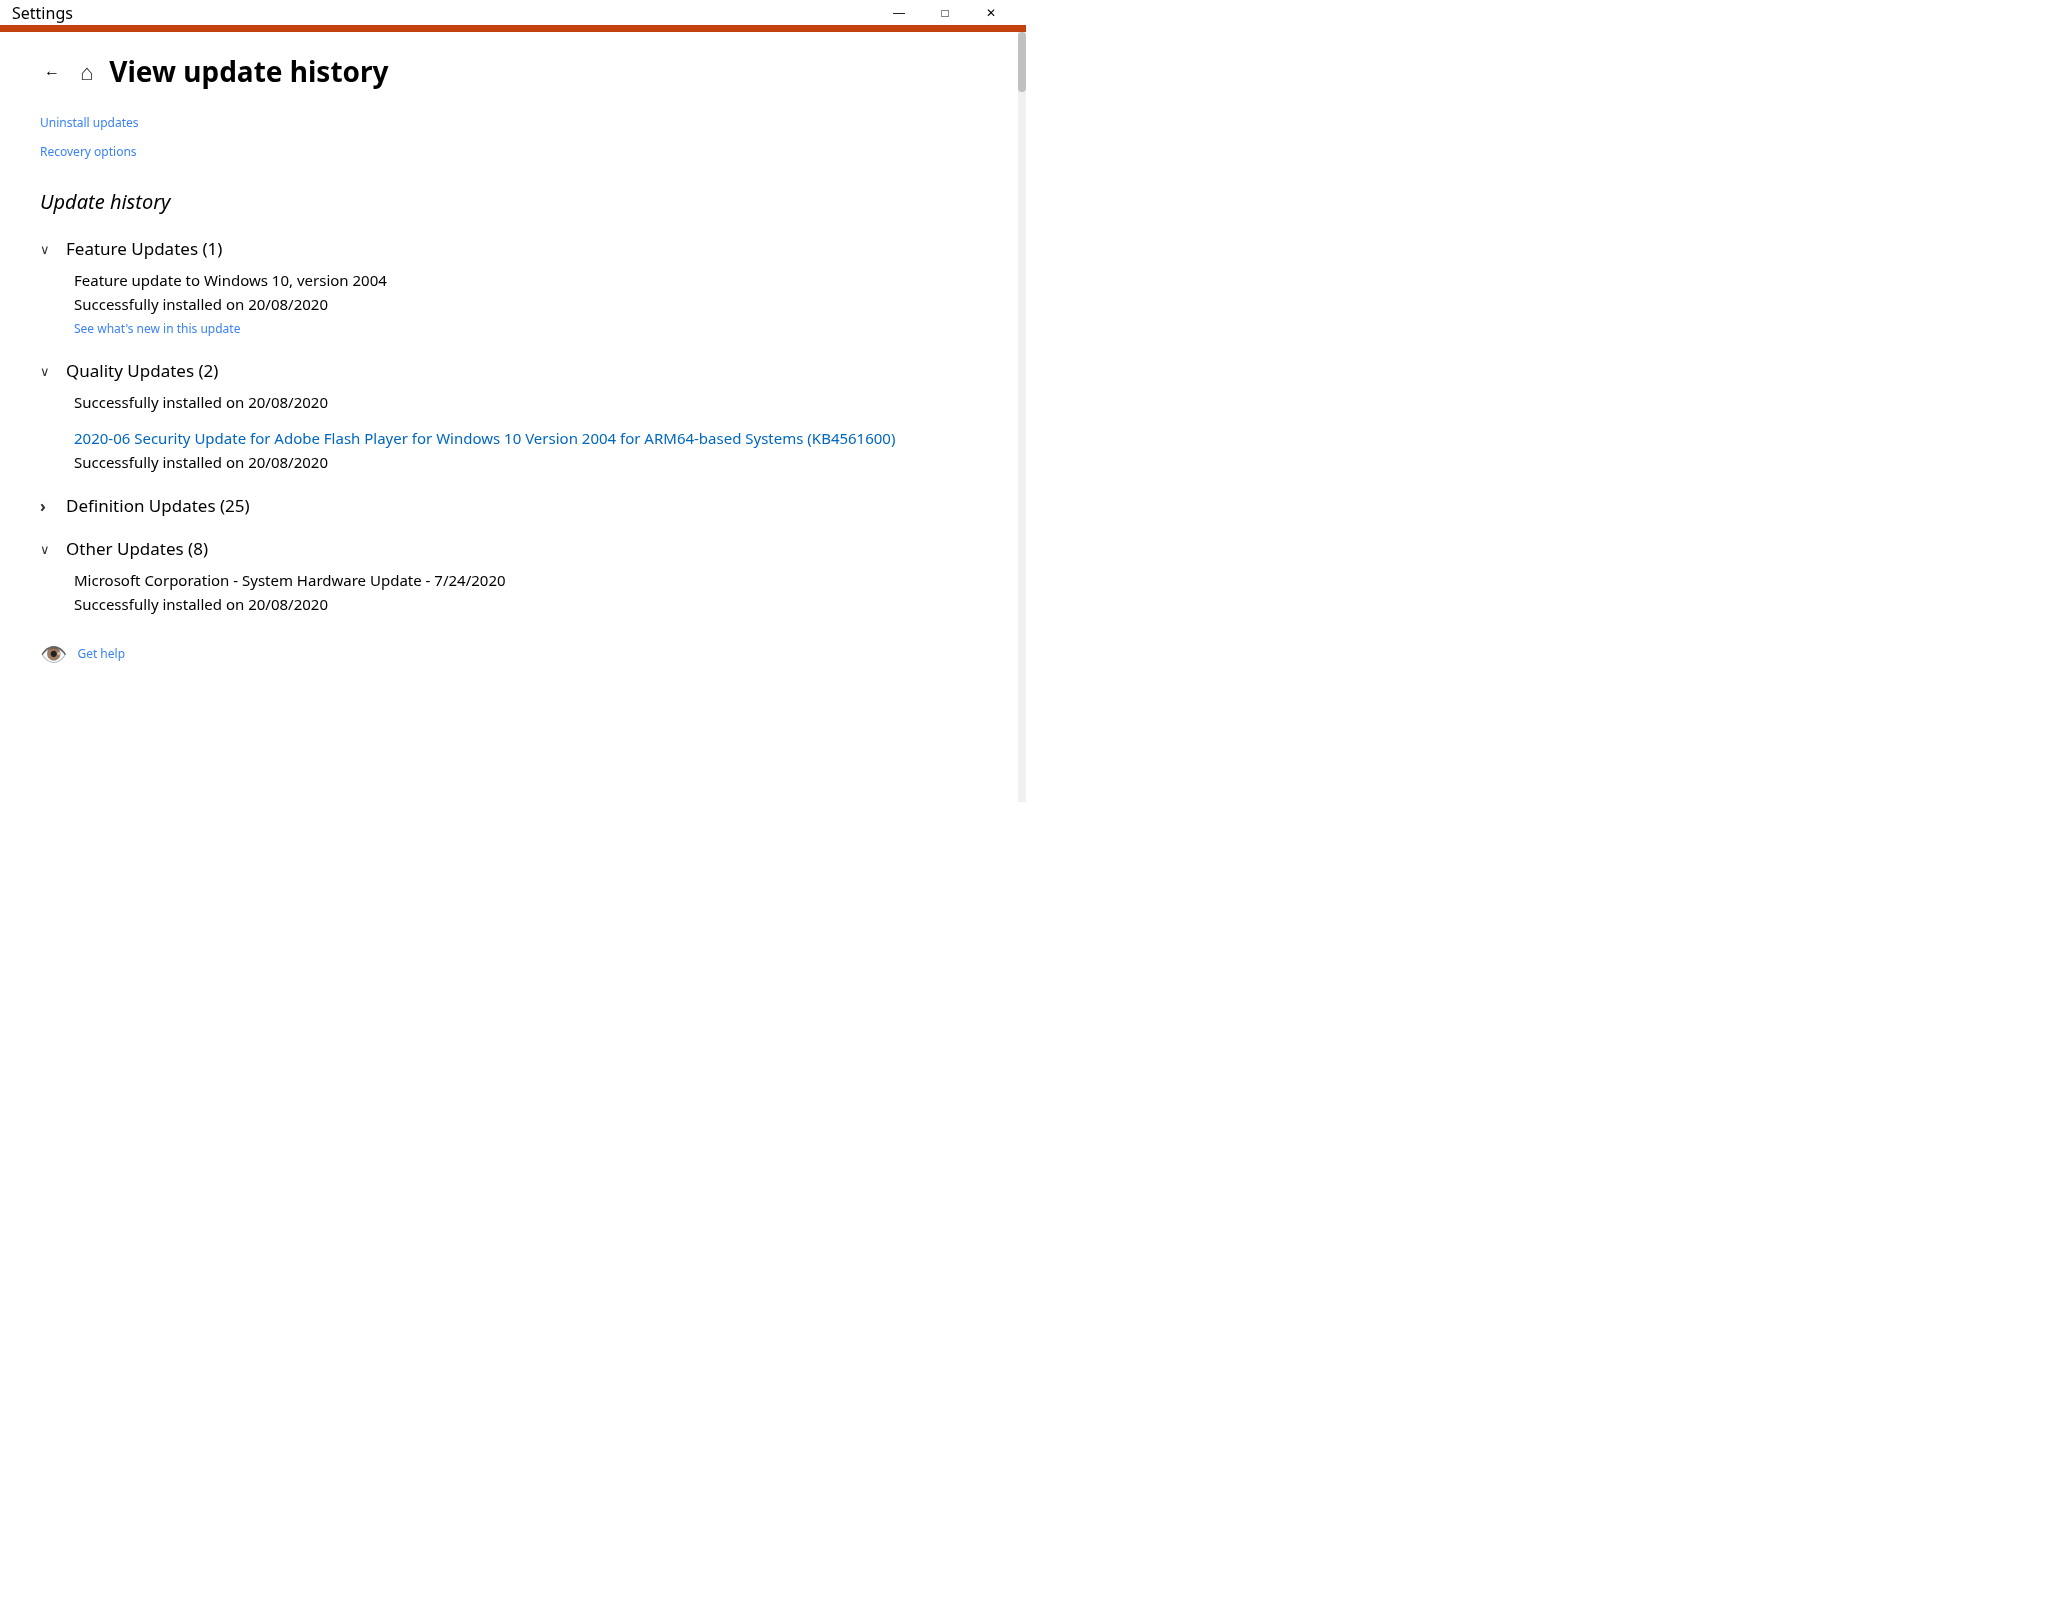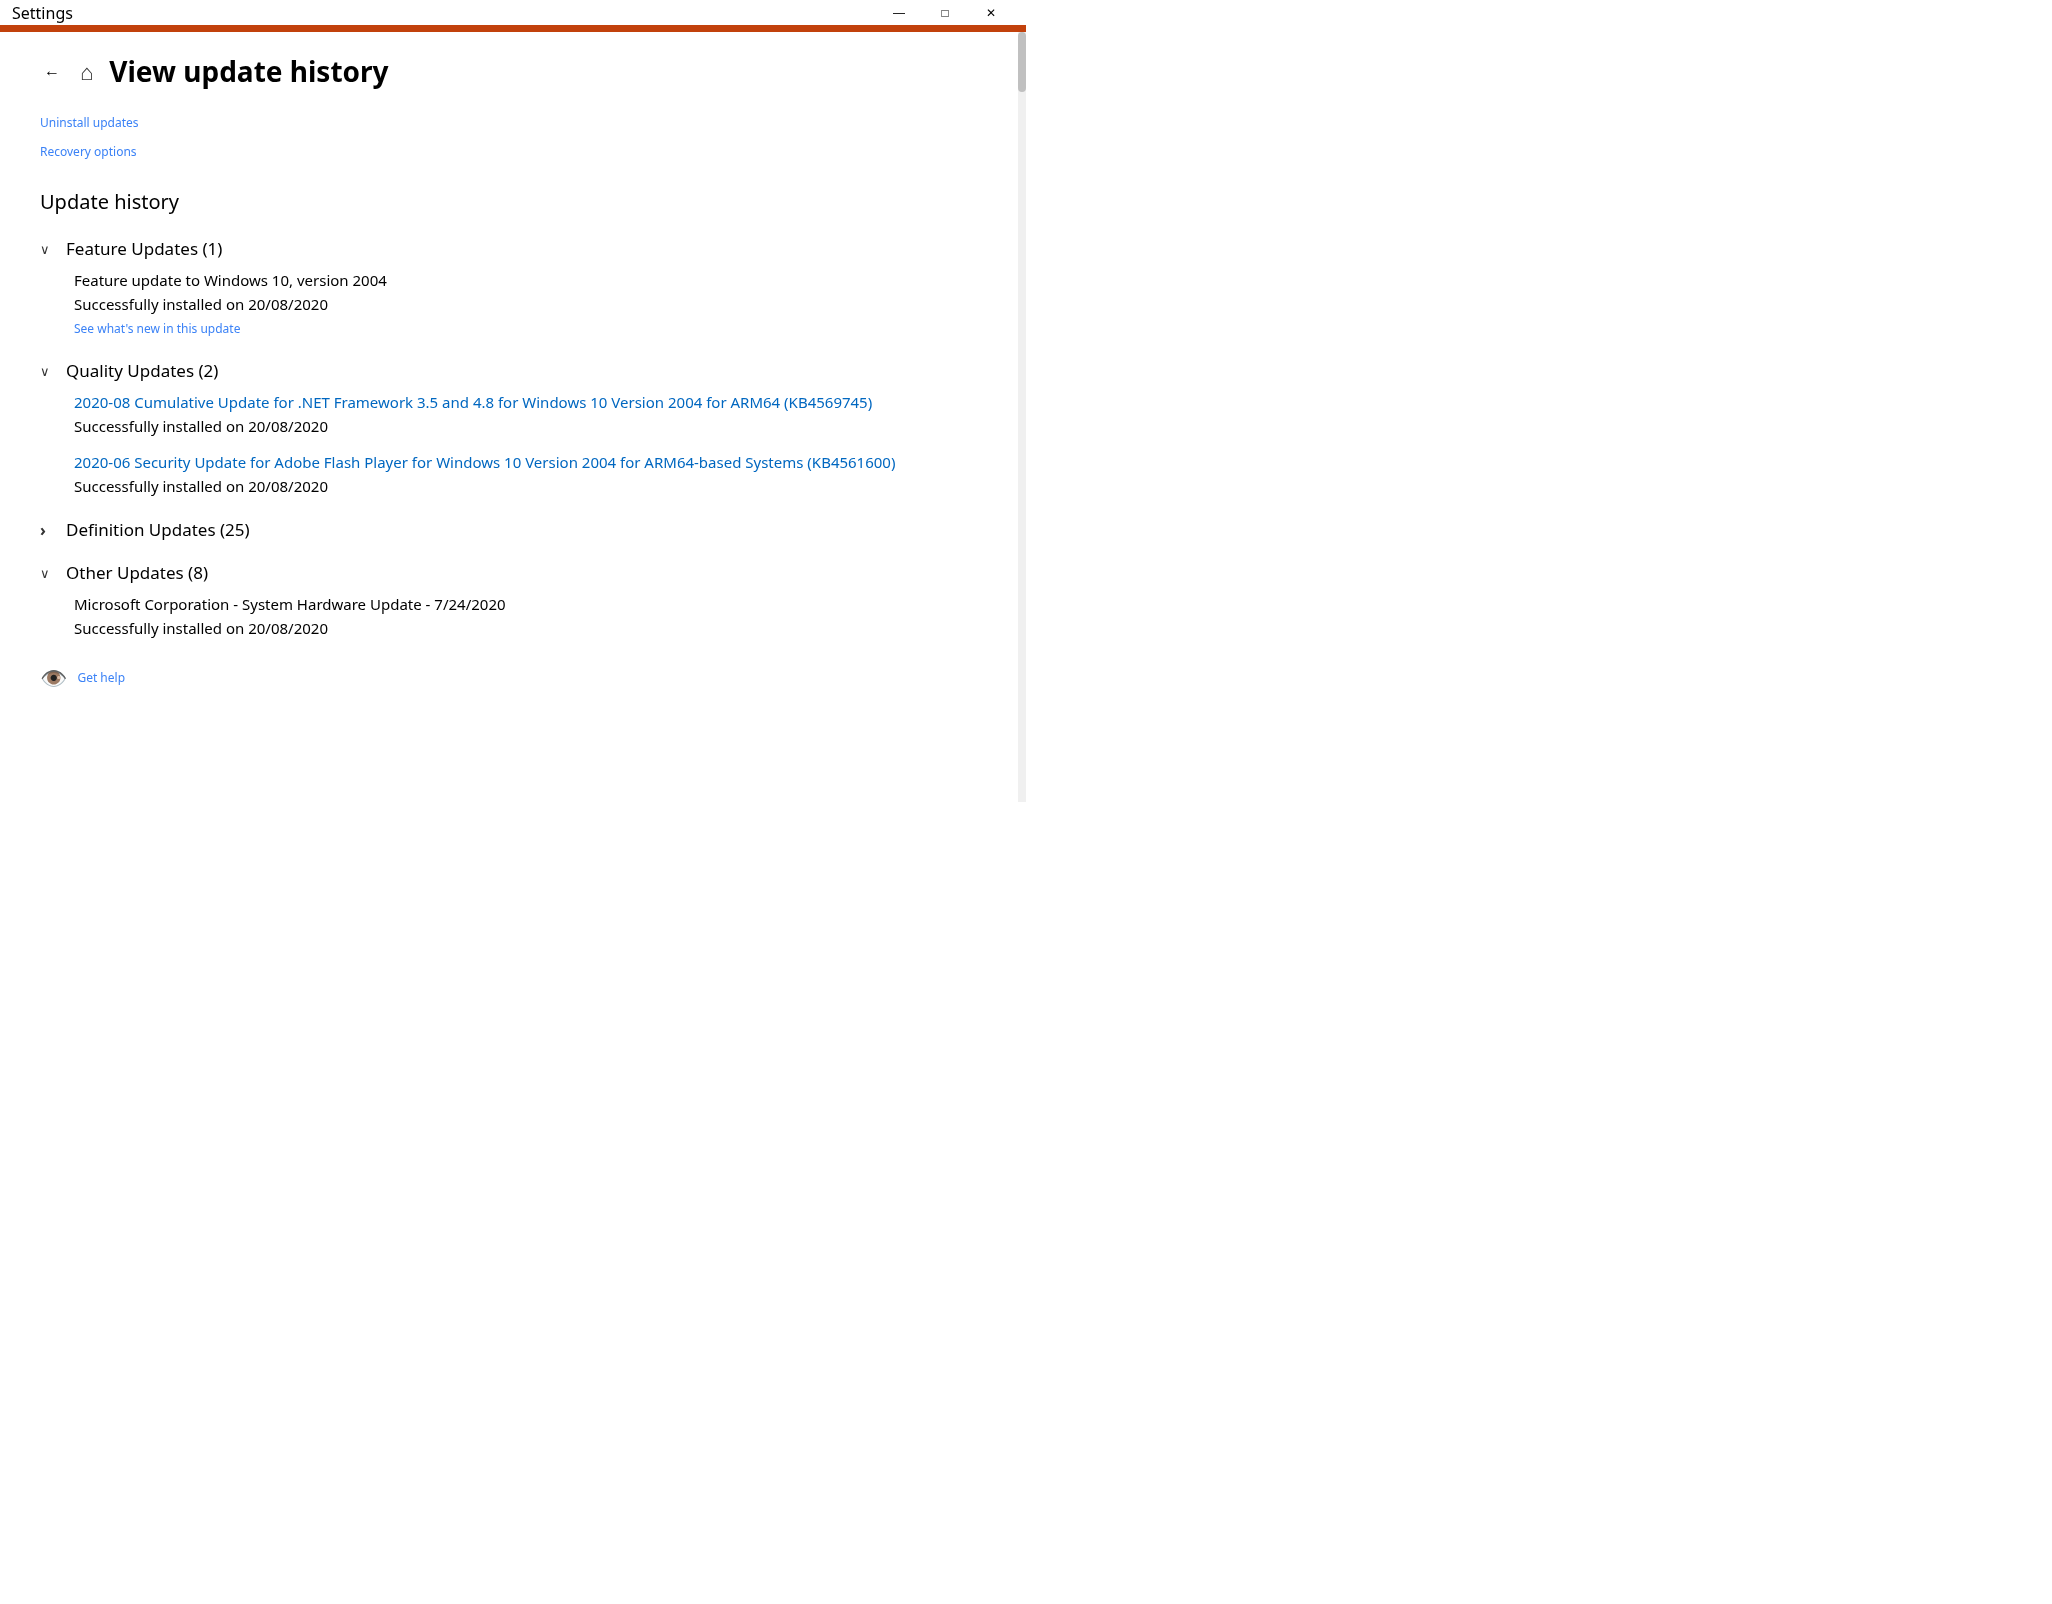--- a/index.html
+++ b/index.html
@@ -98,20 +98,21 @@
 
     .links-section {
       margin-bottom: 28px;
     }
 
     .section-title {
       font-size: 20px;
       font-weight: 400;
       margin-bottom: 16px;
       color: #000;
+      font-style: italic;
     }
 
     .update-category {
       margin-bottom: 8px;
     }
 
     .category-header {
       display: flex;
       align-items: center;
       gap: 10px;
@@ -229,21 +230,20 @@
       </div>
     </div>
 
     <div class="update-category">
       <div class="category-header">
         <span class="chevron">∨</span>
         <span>Quality Updates (2)</span>
       </div>
       <div class="category-content">
         <div class="update-item">
-          <a class="link update-name" style="display:block; font-size:15px; margin-bottom:0;">2020-08 Cumulative Update for .NET Framework 3.5 and 4.8 for Windows 10 Version 2004 for ARM64 (KB4569745)</a>
           <div class="update-status">Successfully installed on 20/08/2020</div>
         </div>
         <div class="update-item">
           <a class="link update-name" style="display:block; font-size:15px; margin-bottom:0;">2020-06 Security Update for Adobe Flash Player for Windows 10 Version 2004 for ARM64-based Systems (KB4561600)</a>
           <div class="update-status">Successfully installed on 20/08/2020</div>
         </div>
       </div>
     </div>
 
     <div class="update-category">

